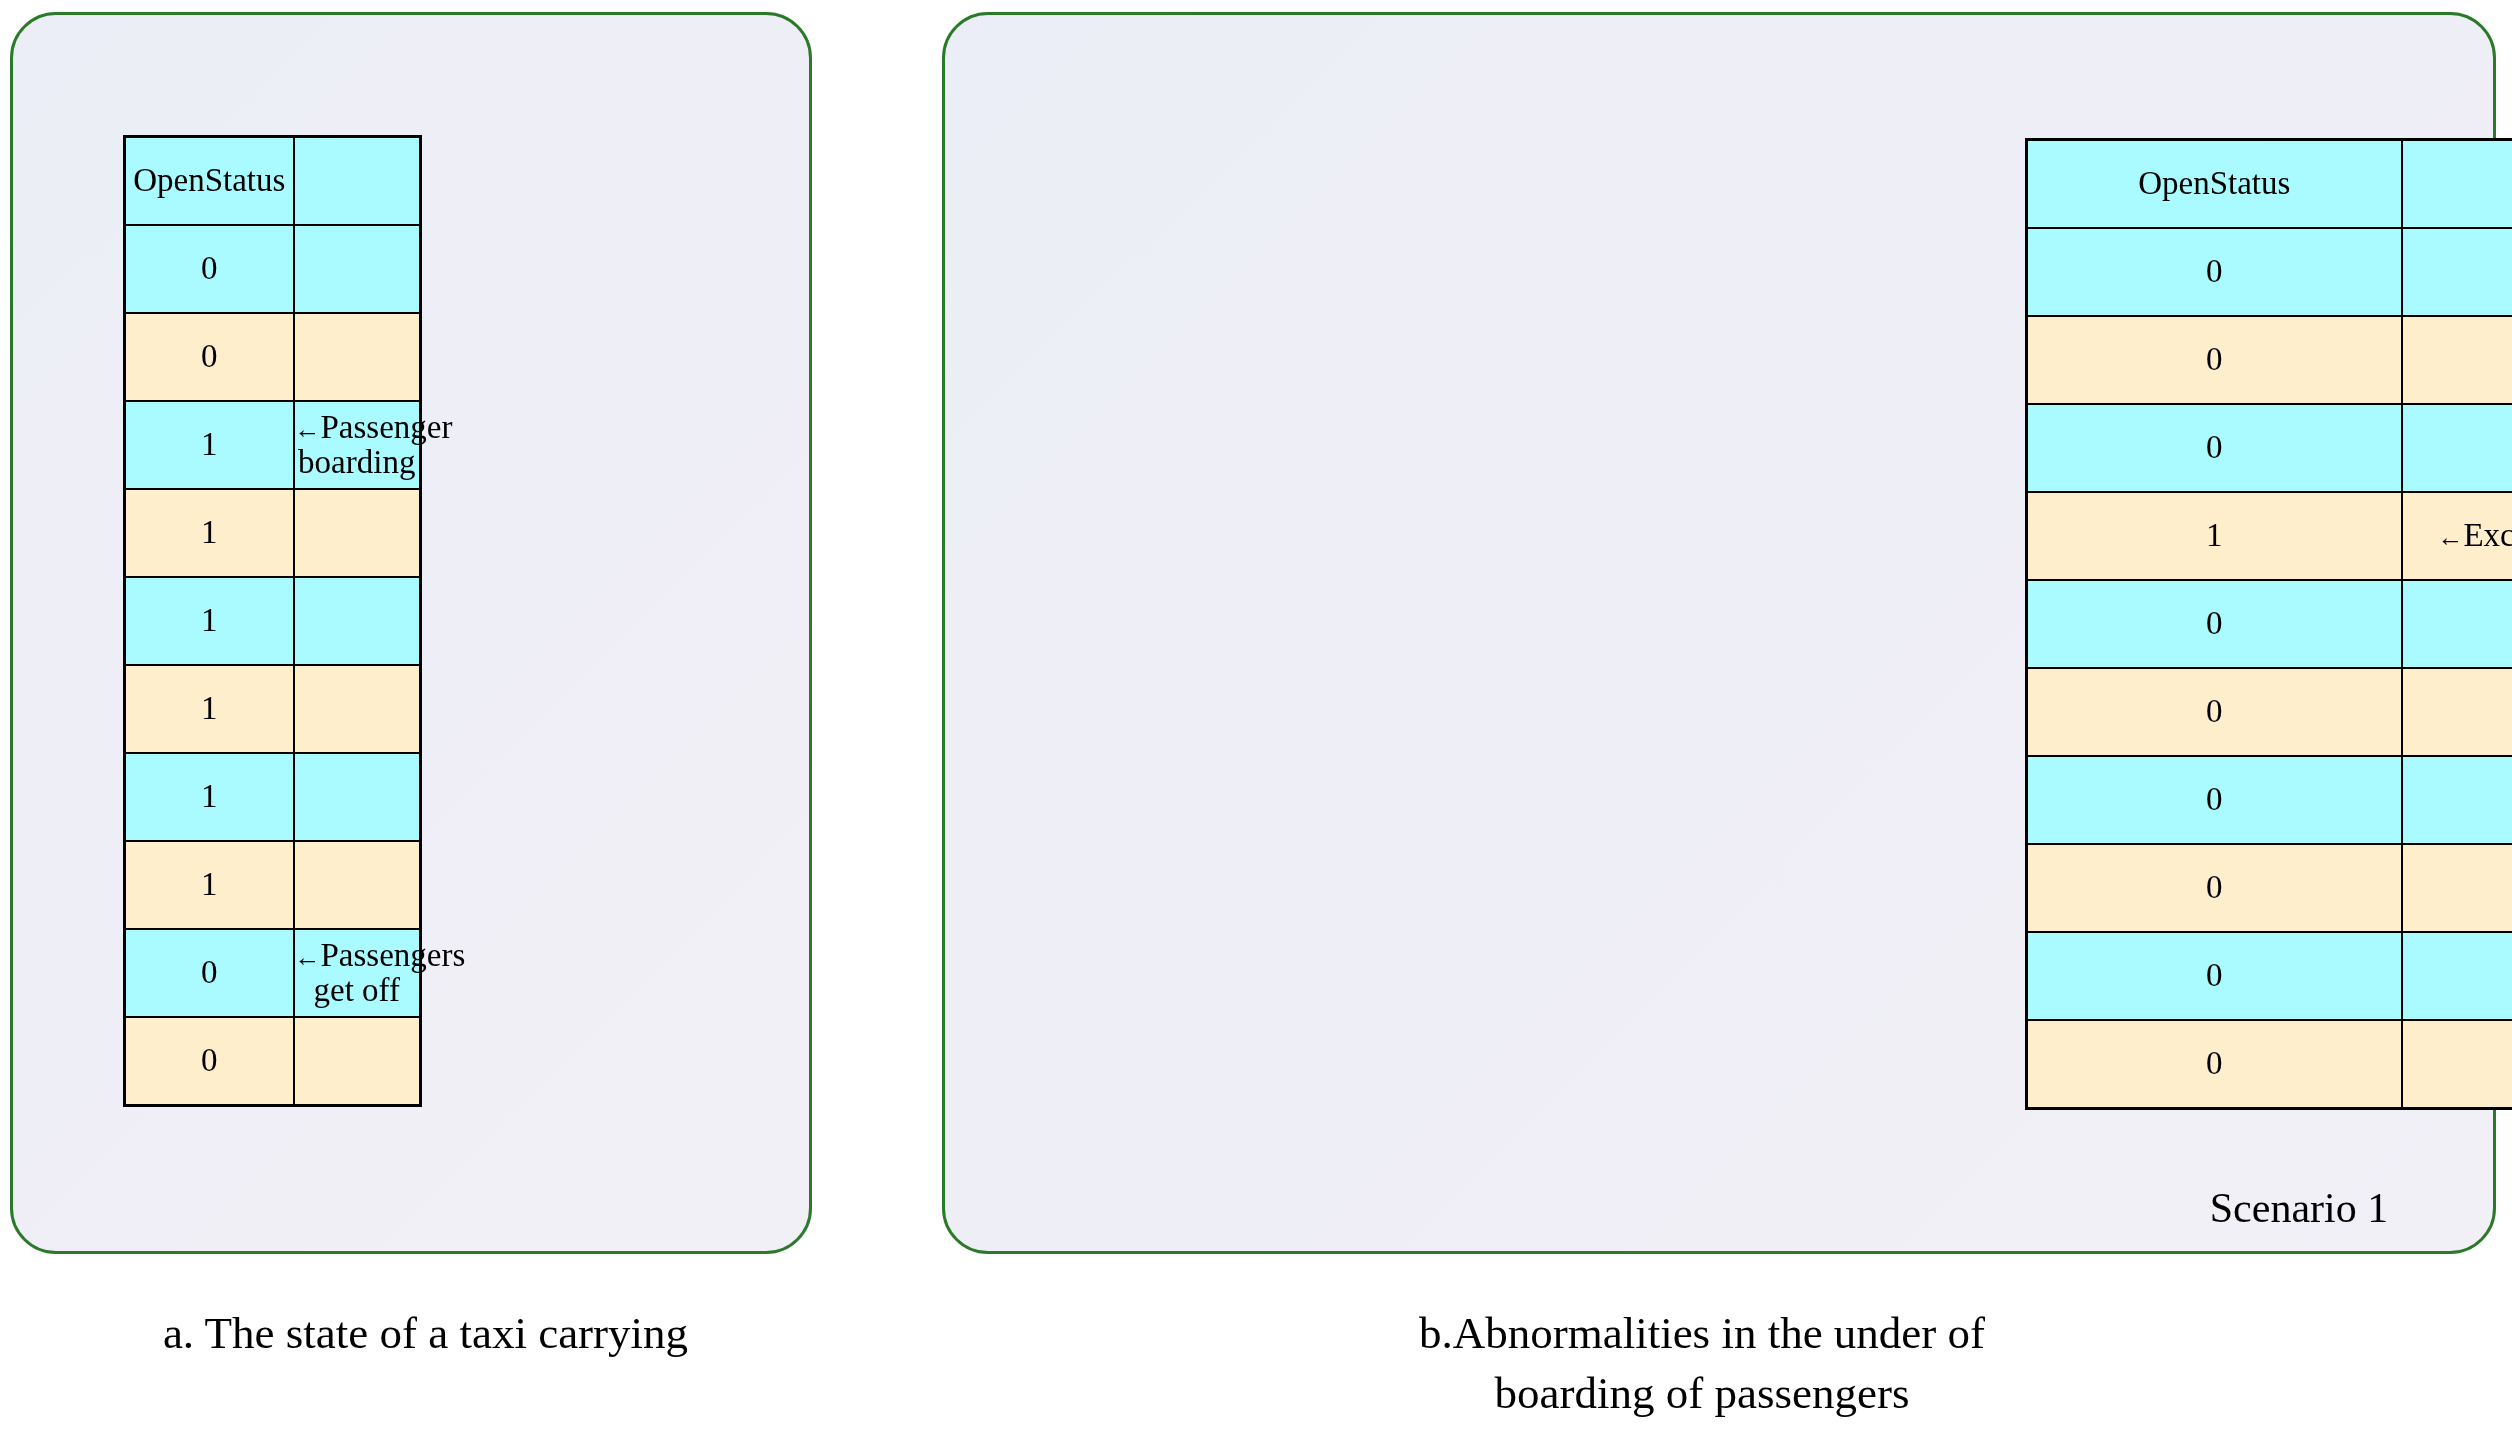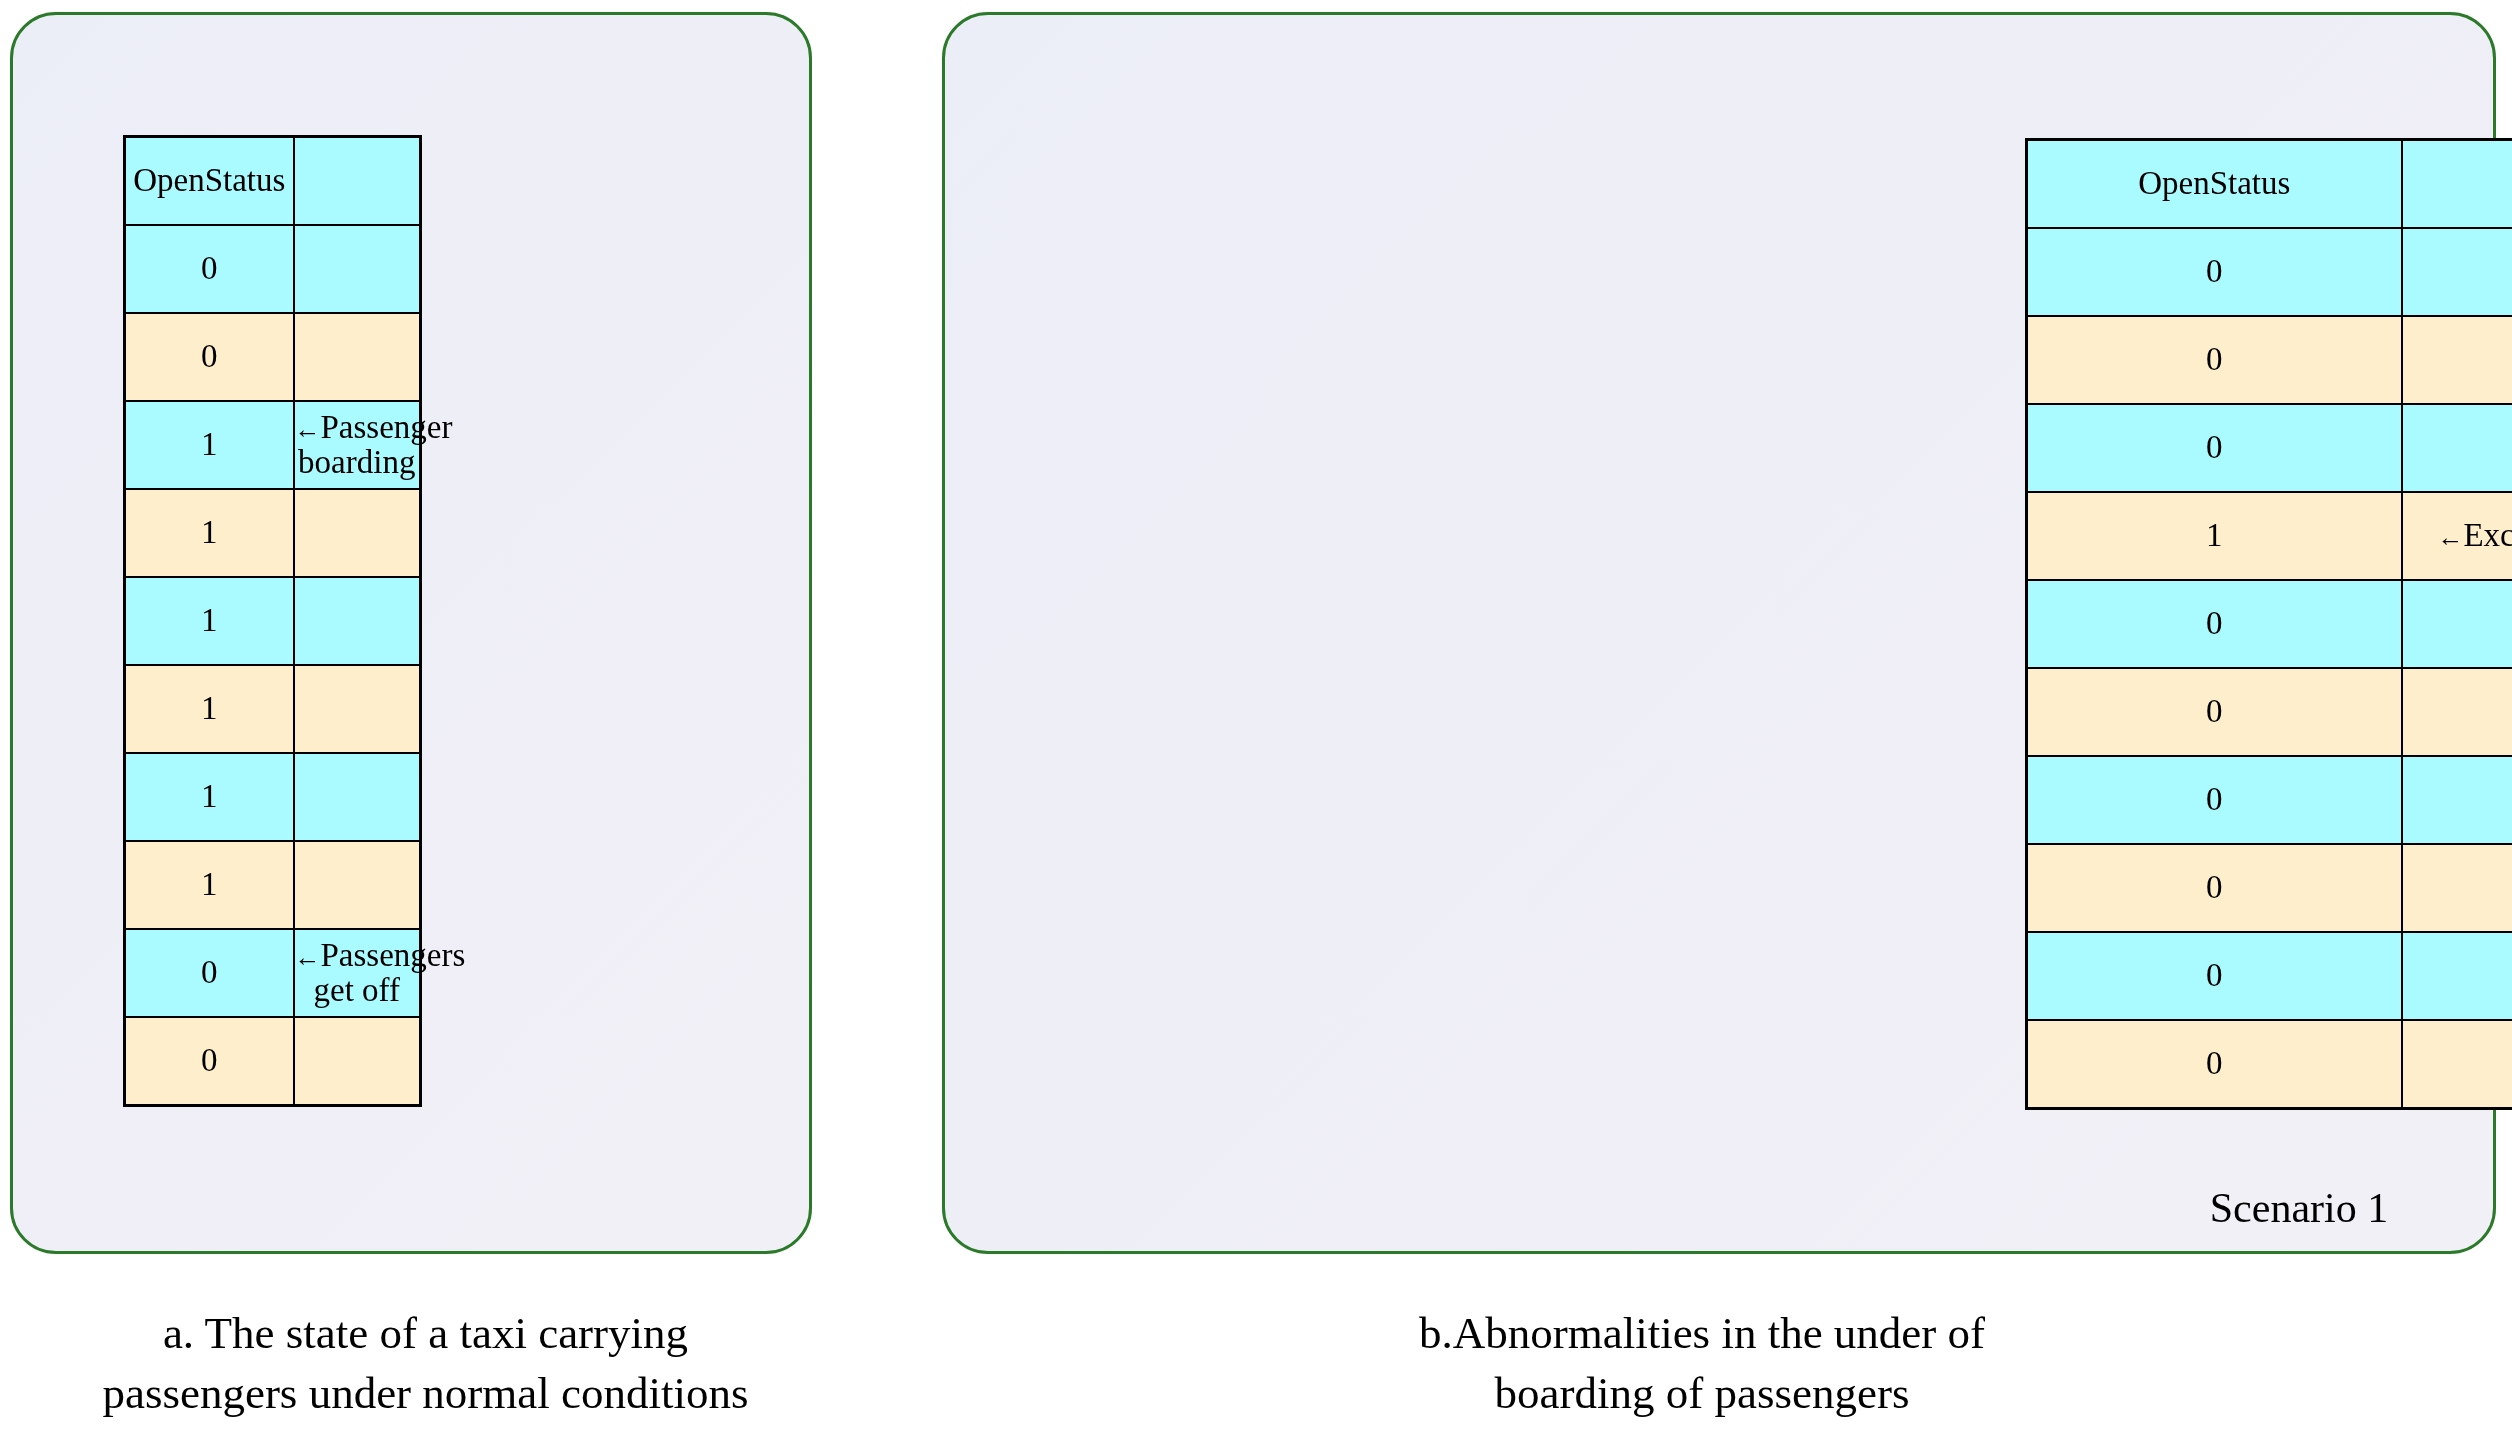--- a/index.html
+++ b/index.html
@@ -139,21 +139,20 @@
         <tr class="row-cream">
           <td>0</td>
           <td class="note"></td>
         </tr>
       </tbody>
   </table>
 </div>
 
 <div id="caption-a" class="caption">
   <span class="line">a. The state of a taxi carrying</span>
-  <span class="line">passengers under normal conditions</span>
 </div>
 
 <div id="panel-b" class="panel">
   <table id="table-s1" class="tbl tbl-sc">
     <colgroup>
         <col class="c-val">
         <col class="c-note">
       </colgroup>
     <tbody>
         <tr class="row-cyan">

